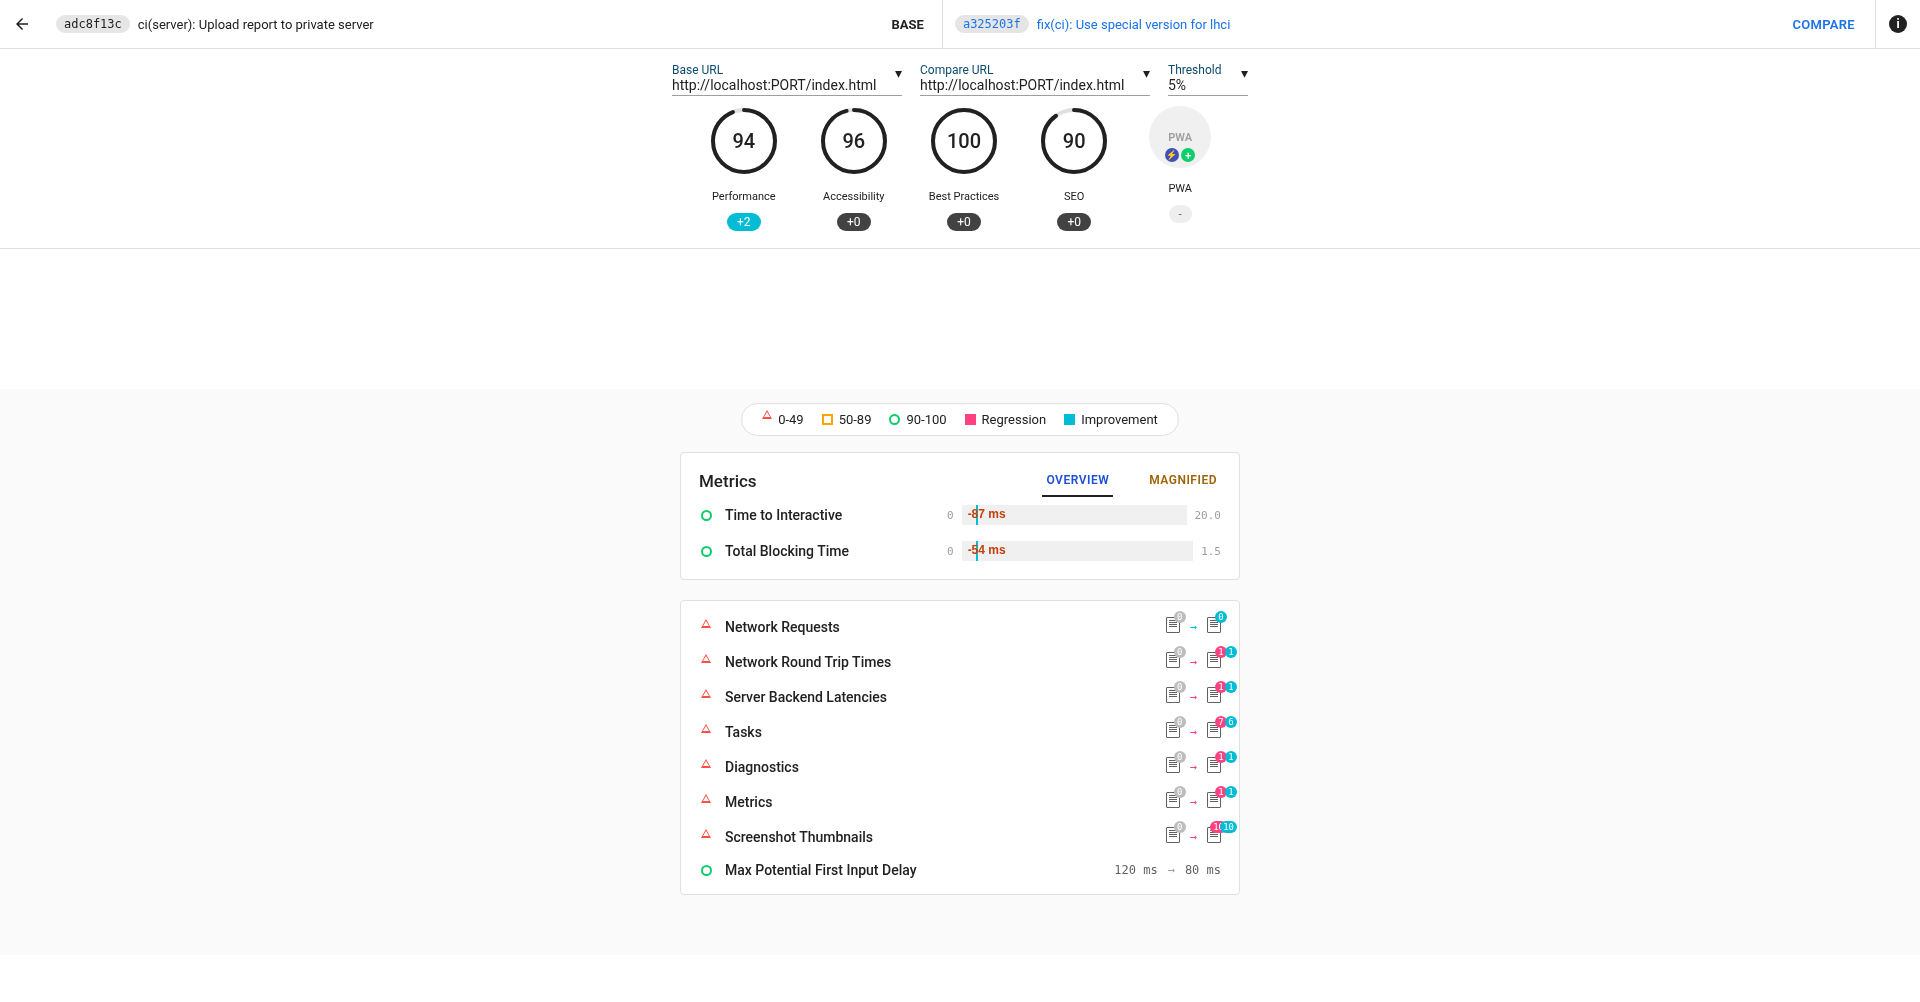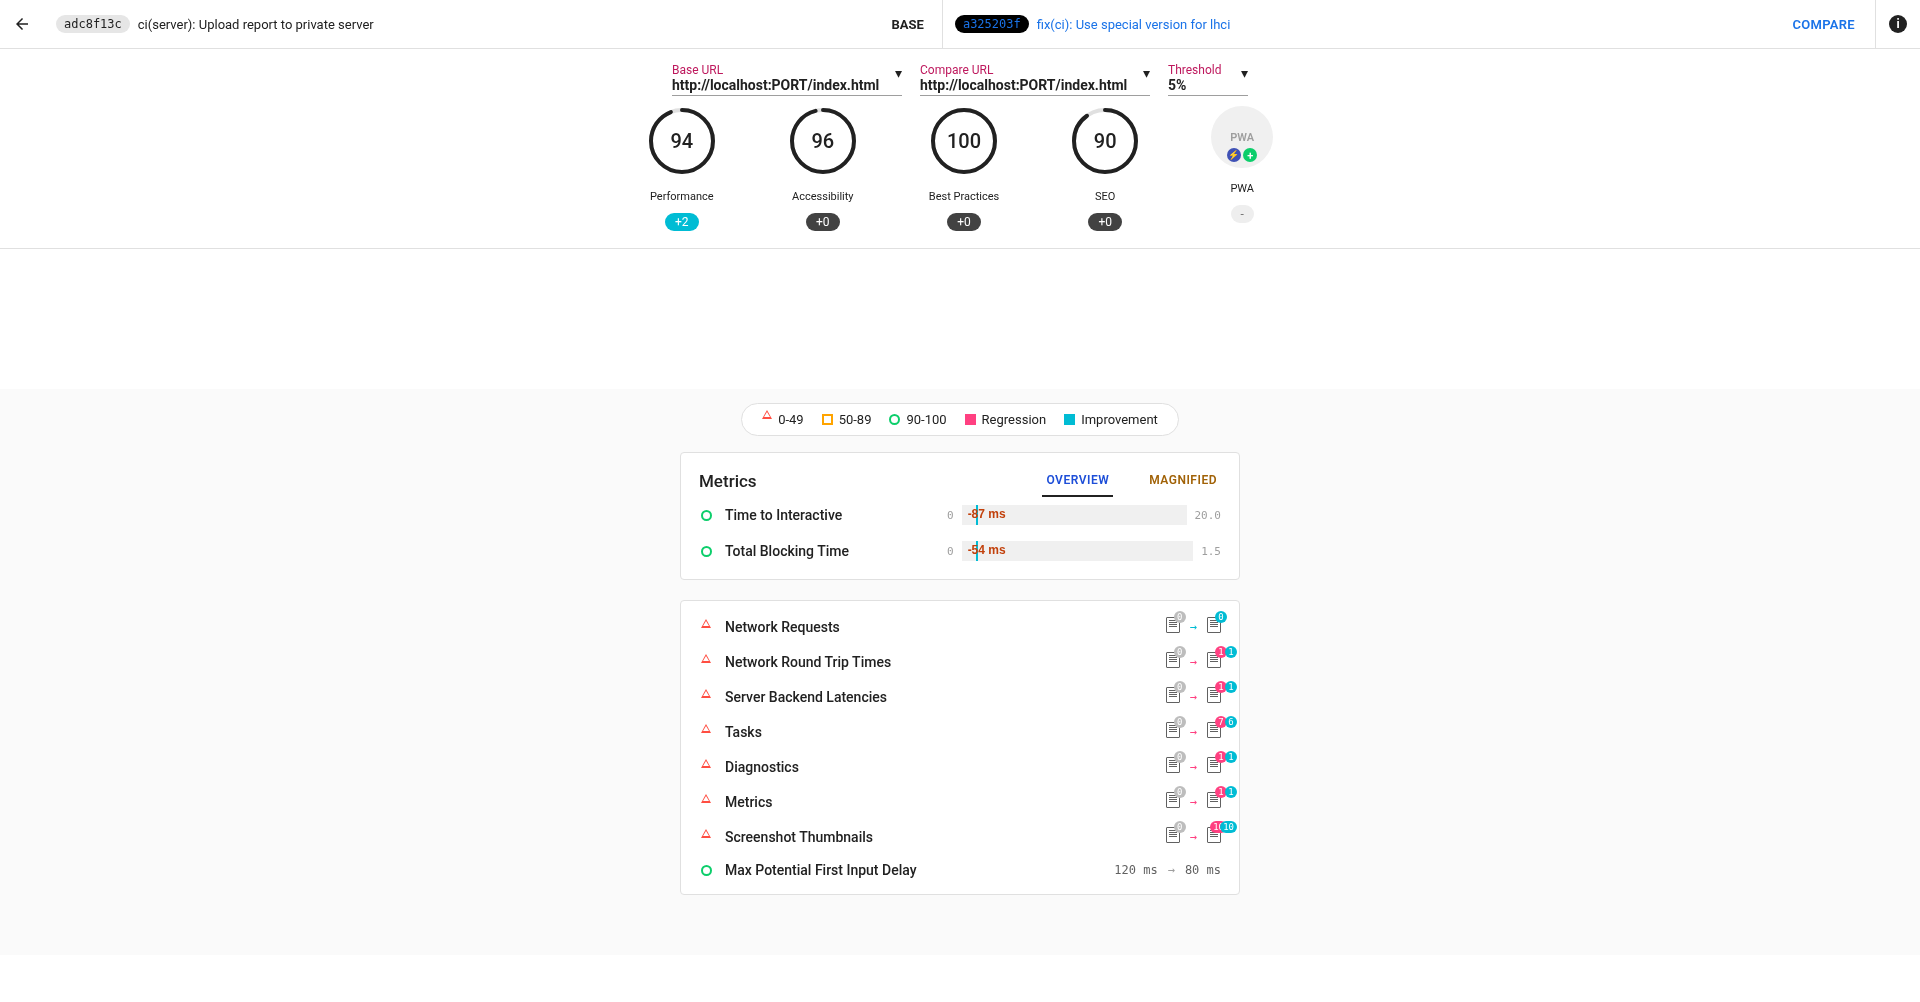--- a/index.html
+++ b/index.html
@@ -2,35 +2,35 @@
 <html><head>
 <meta charset="utf-8">
 <style>
 *{box-sizing:border-box;margin:0;padding:0}
 body{font-family:-apple-system,BlinkMacSystemFont,"Segoe UI",Roboto,sans-serif;background:#fff;color:#212121;font-size:14px}
 .header{display:flex;align-items:center;height:49px;border-bottom:1px solid #e0e0e0}
 .hcell{display:flex;align-items:center;height:100%;padding:0 12px}
 .back{width:44px;justify-content:center;cursor:pointer}
 .commit{flex:1}
 .hash{font-family:monospace;background:#e6e6e6;border-radius:10px;padding:2px 8px;font-size:12px;margin-right:8px}
-.hash.blue{background:#000000;color:#1a73e8}
+.hash.blue{background:#e5e5e5;color:#1a73e8}
 .commit-msg{font-size:13px}
 .commit-msg.blue{color:#1a73e8}
 .baselbl{font-weight:700;padding:0 18px;font-size:13px}
 .divider{width:1px;height:100%;background:#e0e0e0}
 .compare-btn{color:#1a73e8;font-weight:600;font-size:13px;letter-spacing:.3px;cursor:pointer;padding:0 20px}
 .info{width:44px;justify-content:center}
 .info-dot{width:18px;height:18px;border-radius:50%;background:#212121;color:#fff;display:flex;align-items:center;justify-content:center;font-size:12px;font-weight:700}
 .controls{display:flex;justify-content:center;padding:14px 0 18px;gap:18px;border-bottom:1px solid #e0e0e0}
 .field{position:relative;border-bottom:1px solid #9e9e9e;min-width:230px;padding-bottom:2px}
 .field.small{min-width:80px}
-.field .label{font-size:12px;color:#be185d}
-.field .value{font-size:14px;font-weight:700;color:#212121}
+.field .label{font-size:12px;color:#0c4a6e}
+.field .value{font-size:14px;font-weight:400;color:#212121}
 .field .chev{position:absolute;right:0;top:2px}
-.gauges{position:absolute;top:106px;left:0;right:0;display:flex;justify-content:center;gap:71px}
+.gauges{position:absolute;top:106px;left:0;right:0;display:flex;justify-content:center;gap:40px}
 .gauge-wrap{display:flex;flex-direction:column;align-items:center}
 .gauge{position:relative;width:70px;height:70px}
 .gwrap{transform:rotate(-90deg)}
 .gauge circle{fill:none;stroke-width:4}
 .gauge .track{stroke:#e0e0e0}
 .gauge .seg{stroke:#212121;stroke-linecap:round}
 .gauge .score{position:absolute;inset:0;display:flex;align-items:center;justify-content:center;font-size:20px;font-weight:500}
 .gauge-label{margin-top:14px;font-size:11px}
 .gauge-delta{margin-top:10px;font-size:12px;padding:2px 10px;border-radius:10px;background:#424242;color:#fff}
 .gauge-delta.imp{background:#00bcd4}

